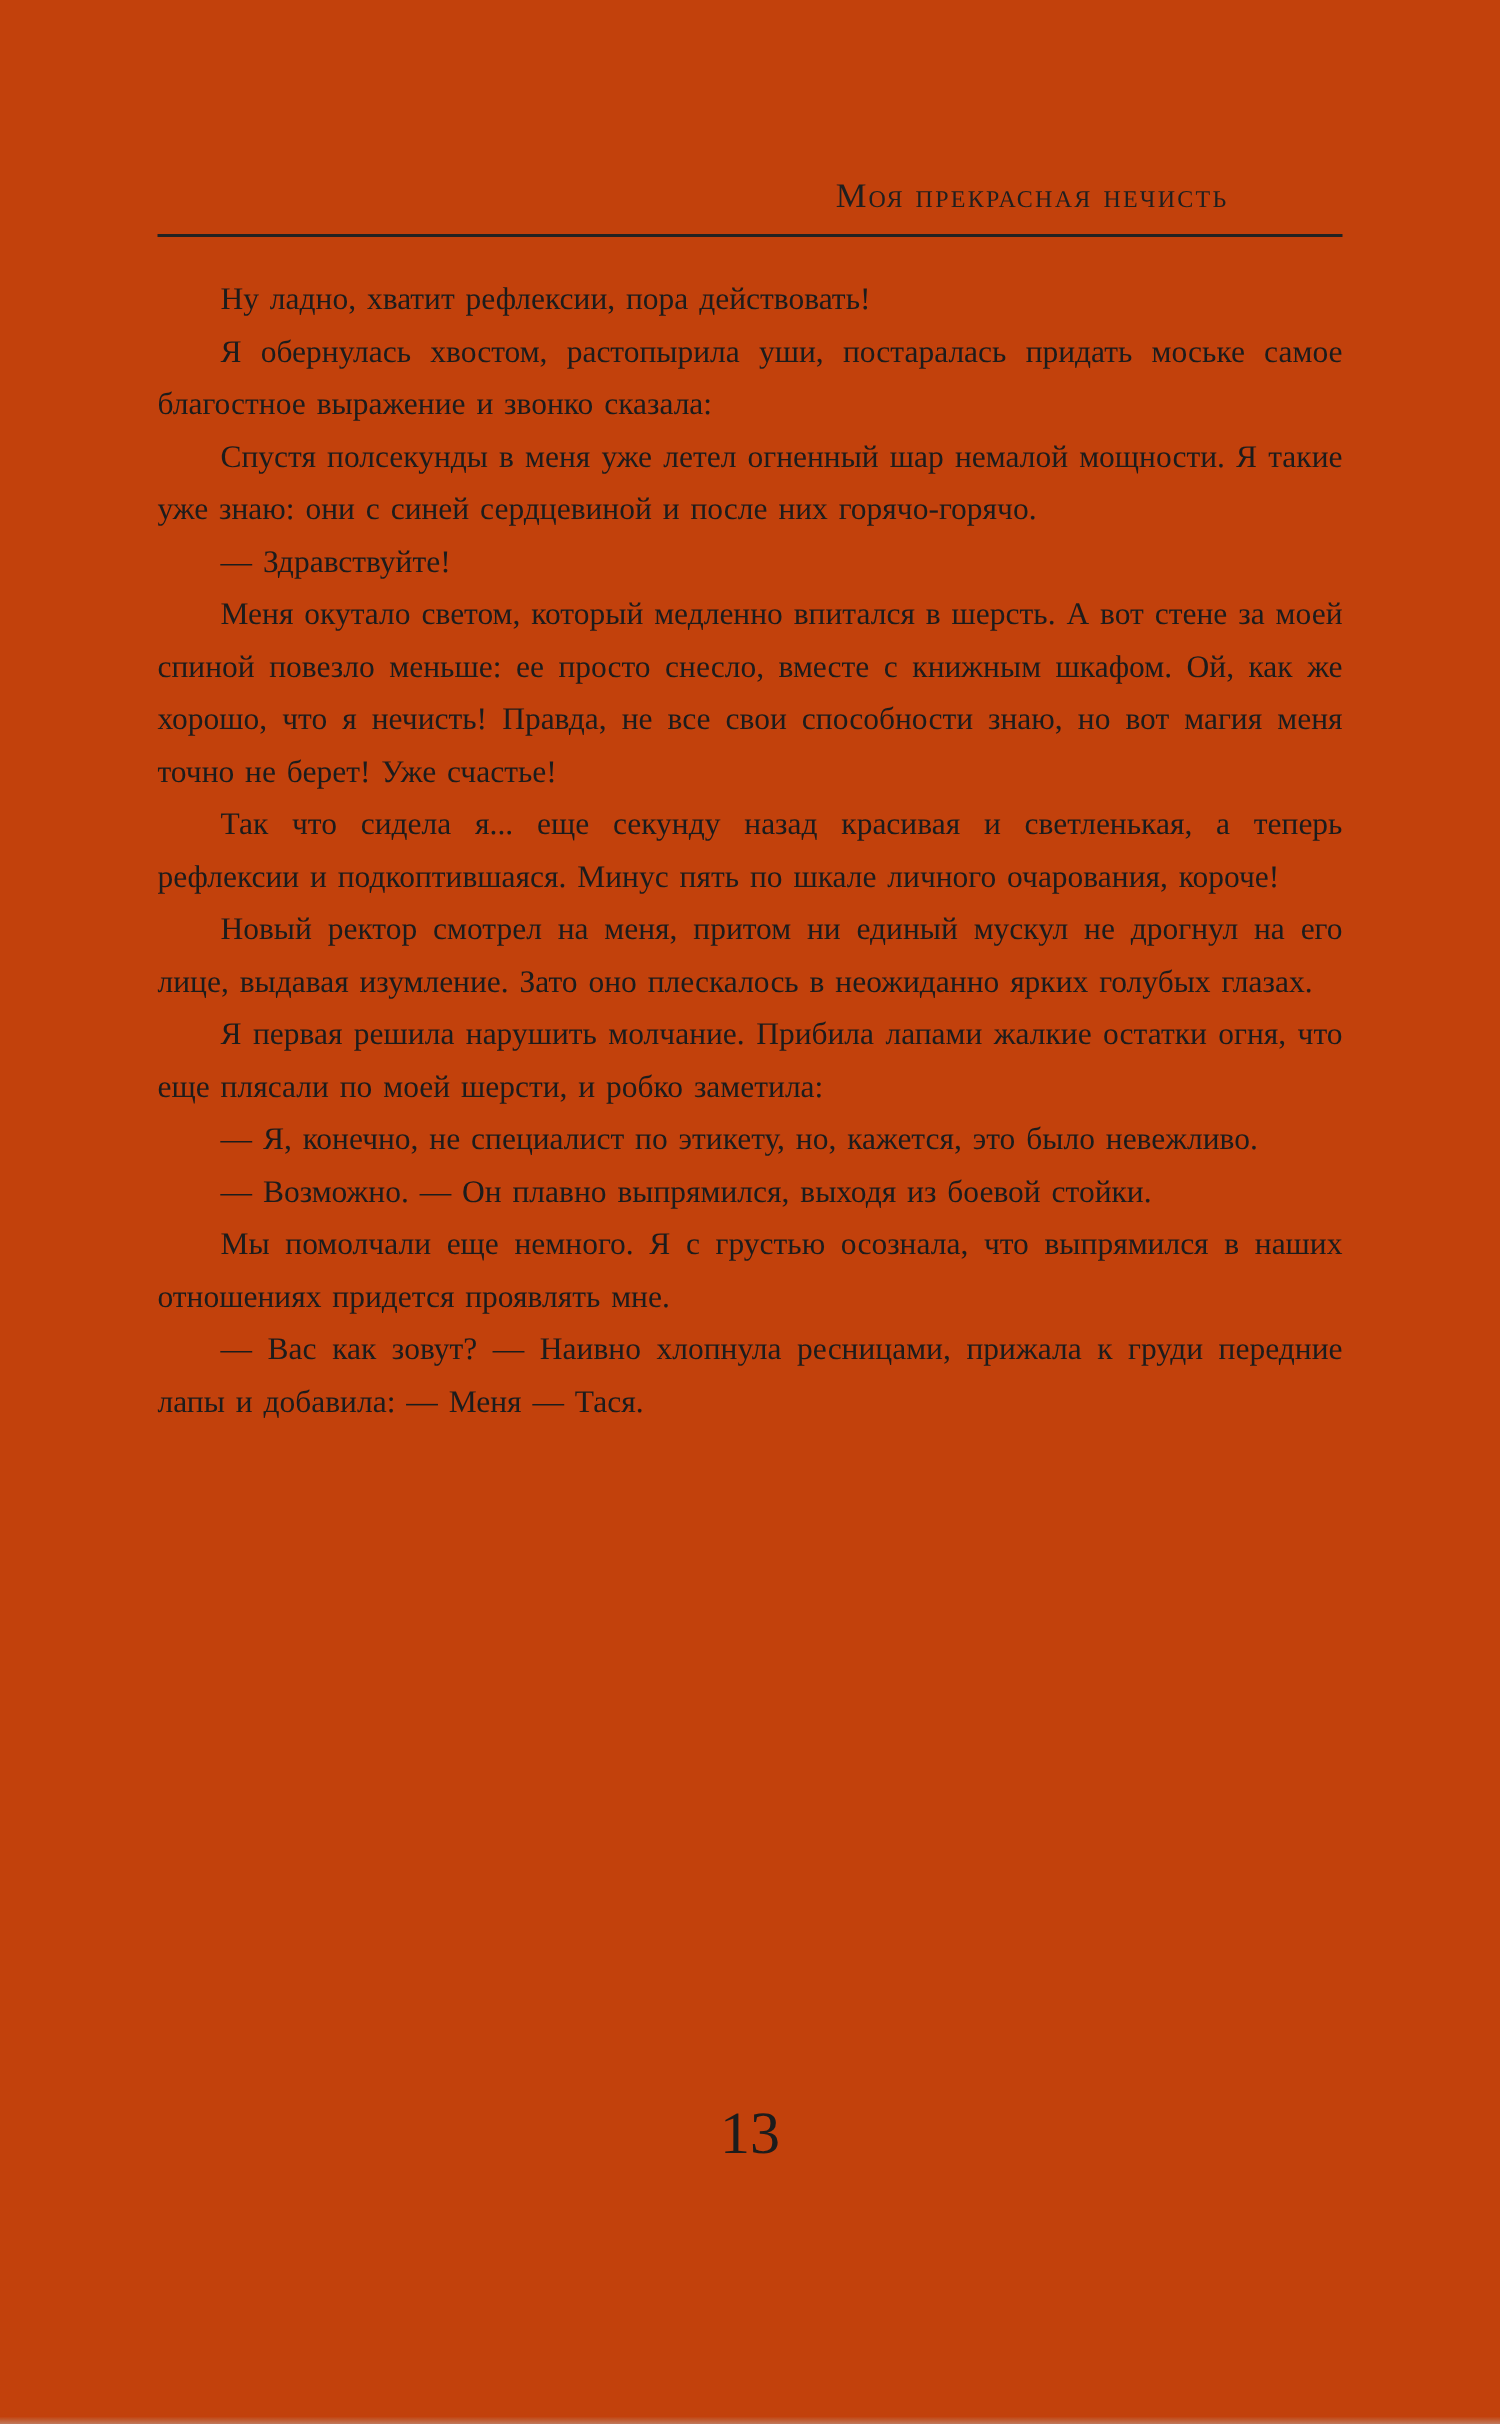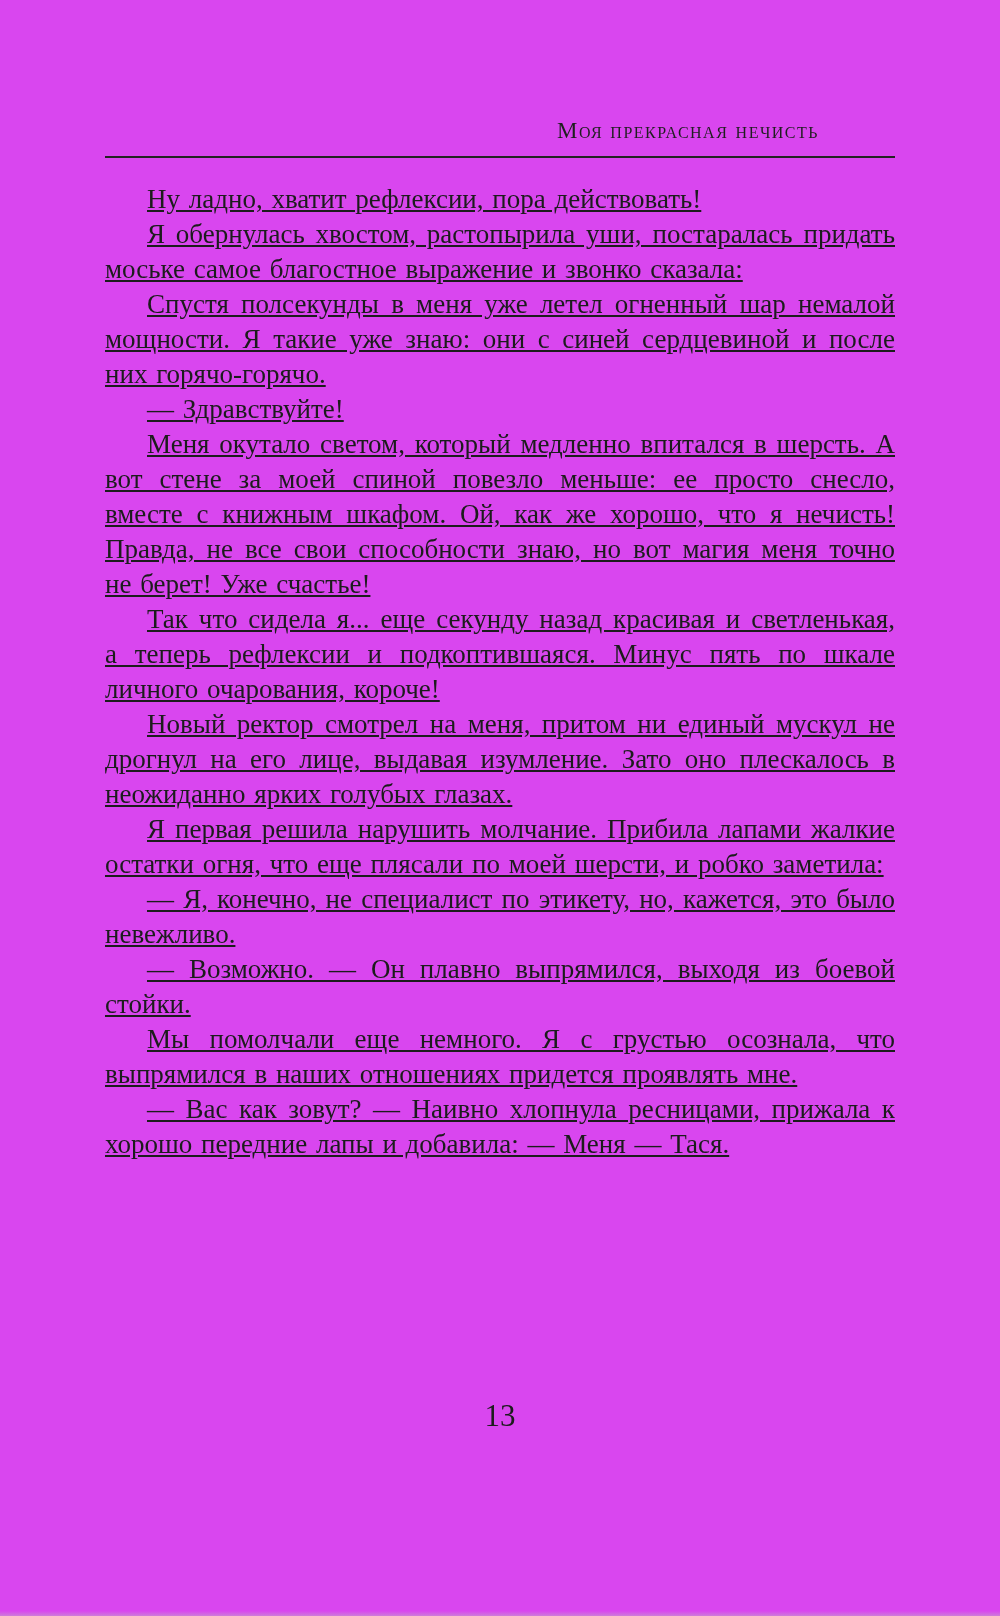--- a/index.html
+++ b/index.html
@@ -2,21 +2,21 @@
 <html lang="ru"><head>
   <meta charset="utf-8">
   <style>
     * { margin: 0; padding: 0; box-sizing: border-box; }
     html, body { background: #ffffff; }
 
     .page {
       position: relative;
       width: 1000px;
       height: 1616px;
-      background: #d946ef;
+      background: #c2410c;
       font-family: "Liberation Serif", "DejaVu Serif", serif;
       color: #1c1c1c;
       overflow: hidden;
     }
 
     .running-header {
       position: absolute;
       top: 118px;
       left: 105px;
       right: 105px;
@@ -39,36 +39,35 @@
     }
 
     .body-text {
       position: absolute;
       top: 182px;
       left: 105px;
       width: 790px;
     }
 
     .body-text p {
-      font-size: 27px;
+      font-size: 21px;
       line-height: 35px;
       text-align: justify;
       text-indent: 42px;
       color: #1c1c1c;
       word-spacing: 2px;
-      text-decoration: underline;
     }
 
     .page-footer {
       position: absolute;
       top: 1398px;
       left: 0;
       right: 0;
       text-align: center;
-      font-size: 31px;
+      font-size: 40px;
       color: #1c1c1c;
     }
 
     .scan-edge {
       position: absolute;
       bottom: 0;
       left: 0;
       right: 0;
       height: 5px;
       background: linear-gradient(to bottom, rgba(255,255,255,0), rgba(190,190,190,0.45));
@@ -90,21 +89,21 @@
       <p>Я обернулась хвостом, растопырила уши, постаралась придать моське самое благостное выражение и звонко сказала:</p>
       <p>Спустя полсекунды в меня уже летел огненный шар немалой мощности. Я такие уже знаю: они с синей сердцевиной и после них горячо-горячо.</p>
       <p>— Здравствуйте!</p>
       <p>Меня окутало светом, который медленно впитался в шерсть. А вот стене за моей спиной повезло меньше: ее просто снесло, вместе с книжным шкафом. Ой, как же хорошо, что я нечисть! Правда, не все свои способности знаю, но вот магия меня точно не берет! Уже счастье!</p>
       <p>Так что сидела я... еще секунду назад красивая и светленькая, а теперь рефлексии и подкоптившаяся. Минус пять по шкале личного очарования, короче!</p>
       <p>Новый ректор смотрел на меня, притом ни единый мускул не дрогнул на его лице, выдавая изумление. Зато оно плескалось в неожиданно ярких голубых глазах.</p>
       <p>Я первая решила нарушить молчание. Прибила лапами жалкие остатки огня, что еще плясали по моей шерсти, и робко заметила:</p>
       <p>— Я, конечно, не специалист по этикету, но, кажется, это было невежливо.</p>
       <p>— Возможно. — Он плавно выпрямился, выходя из боевой стойки.</p>
       <p>Мы помолчали еще немного. Я с грустью осознала, что выпрямился в наших отношениях придется проявлять мне.</p>
-      <p>— Вас как зовут? — Наивно хлопнула ресницами, прижала к хорошо передние лапы и добавила: — Меня — Тася.</p>
+      <p>— Вас как зовут? — Наивно хлопнула ресницами, прижала к груди передние лапы и добавила: — Меня — Тася.</p>
     </main>
 
   <footer class="page-footer">
     <span>13</span>
   </footer>
 
   <div class="scan-edge"></div>
 
 </div>
 

